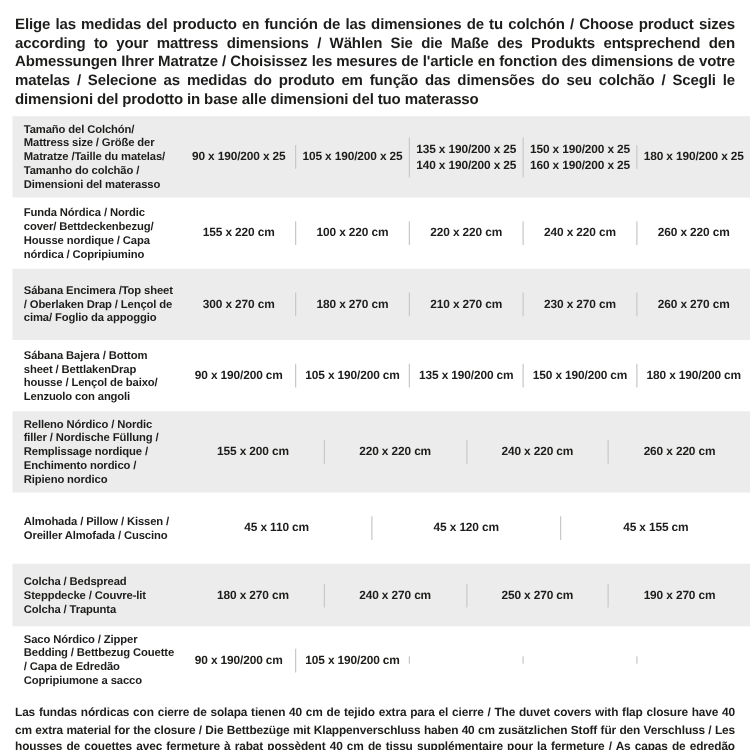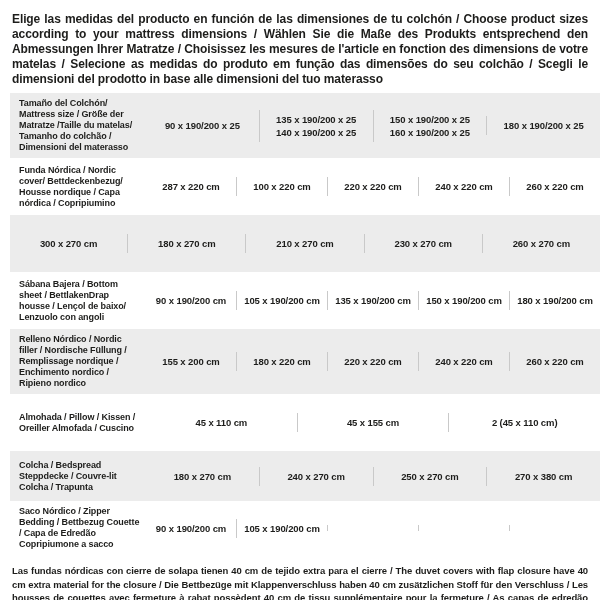--- a/index.html
+++ b/index.html
@@ -74,75 +74,76 @@
 </head>
 <body>
 
 <div class="intro">Elige las medidas del producto en función de las dimensiones de tu colchón / Choose product sizes according to your mattress dimensions / Wählen Sie die Maße des Produkts entsprechend den Abmessungen Ihrer Matratze / Choisissez les mesures de l'article en fonction des dimensions de votre matelas / Selecione as medidas do produto em função das dimensões do seu colchão / Scegli le dimensioni del prodotto in base alle dimensioni del tuo materasso</div>
 
 <div class="size-table">
 
   <div class="trow tall">
     <div class="tlabel">Tamaño del Colchón/ Mattress size / Größe der Matratze /Taille du matelas/ Tamanho do colchão / Dimensioni del materasso</div>
     <div class="tcell">90 x 190/200 x 25</div>
+    <div class="tcell">105 x 190/200 x 25</div>
     <div class="tcell">135 x 190/200 x 25
 140 x 190/200 x 25</div>
     <div class="tcell">150 x 190/200 x 25
 160 x 190/200 x 25</div>
     <div class="tcell">180 x 190/200 x 25</div>
   </div>
 
   <div class="trow mid">
     <div class="tlabel">Funda Nórdica /  Nordic cover/ Bettdeckenbezug/ Housse nordique  / Capa nórdica / Copripiumino</div>
-    <div class="tcell">287 x 220 cm</div>
+    <div class="tcell">155 x 220 cm</div>
     <div class="tcell">100 x 220 cm</div>
     <div class="tcell">220 x 220 cm</div>
     <div class="tcell">240 x 220 cm</div>
     <div class="tcell">260 x 220 cm</div>
   </div>
 
   <div class="trow mid">
+    <div class="tlabel">Sábana Encimera /Top sheet / Oberlaken Drap / Lençol de cima/ Foglio da appoggio</div>
     <div class="tcell">300 x 270 cm</div>
     <div class="tcell">180 x 270 cm</div>
     <div class="tcell">210 x 270 cm</div>
     <div class="tcell">230 x 270 cm</div>
     <div class="tcell">260 x 270 cm</div>
   </div>
 
   <div class="trow mid">
     <div class="tlabel">Sábana Bajera / Bottom sheet / BettlakenDrap housse / Lençol de baixo/ Lenzuolo con angoli</div>
     <div class="tcell">90 x 190/200 cm</div>
     <div class="tcell">105 x 190/200 cm</div>
     <div class="tcell">135 x 190/200 cm</div>
     <div class="tcell">150 x 190/200 cm</div>
     <div class="tcell">180 x 190/200 cm</div>
   </div>
 
   <div class="trow tall">
     <div class="tlabel">Relleno Nórdico / Nordic filler / Nordische Füllung / Remplissage nordique / Enchimento nordico / Ripieno nordico</div>
     <div class="tcell">155 x 200 cm</div>
-    <div class="tcell">180 x 220 cm</div>
     <div class="tcell">220 x 220 cm</div>
     <div class="tcell">240 x 220 cm</div>
     <div class="tcell">260 x 220 cm</div>
   </div>
 
   <div class="trow mid">
     <div class="tlabel">Almohada  / Pillow / Kissen / Oreiller Almofada / Cuscino</div>
     <div class="tcell">45 x 110 cm</div>
+    <div class="tcell">45 x 120 cm</div>
     <div class="tcell">45 x 155 cm</div>
-    <div class="tcell">2 (45 x 110 cm)</div>
   </div>
 
   <div class="trow">
     <div class="tlabel">Colcha / Bedspread Steppdecke / Couvre-lit Colcha / Trapunta</div>
     <div class="tcell">180 x 270 cm</div>
     <div class="tcell">240 x 270 cm</div>
     <div class="tcell">250 x 270 cm</div>
-    <div class="tcell">270 x 380 cm</div>
+    <div class="tcell">190 x 270 cm</div>
   </div>
 
   <div class="trow">
     <div class="tlabel">Saco Nórdico / Zipper Bedding / Bettbezug Couette  / Capa de Edredão Copripiumone a sacco</div>
     <div class="tcell">90 x 190/200 cm</div>
     <div class="tcell">105 x 190/200 cm</div>
     <div class="tcell"></div>
     <div class="tcell"></div>
     <div class="tcell"></div>
   </div>

